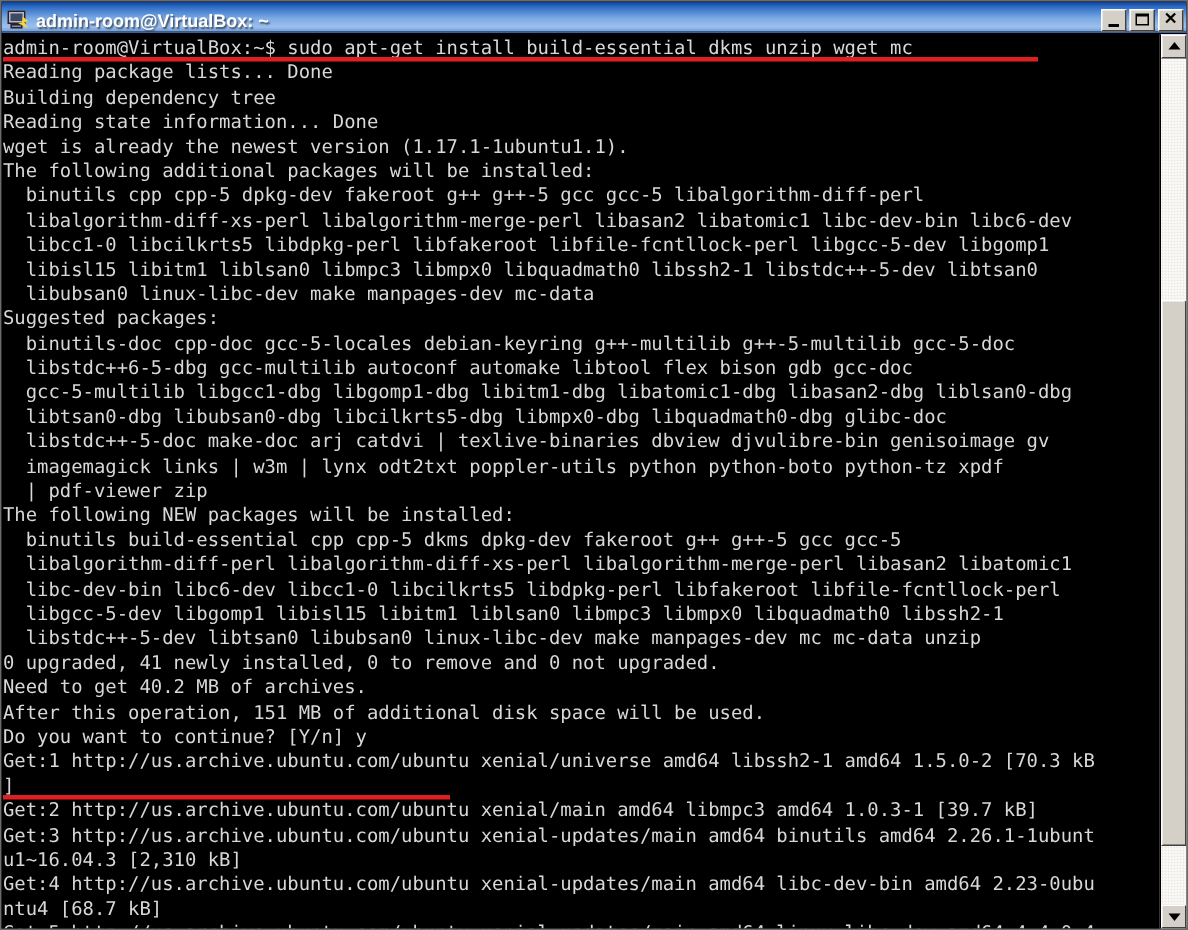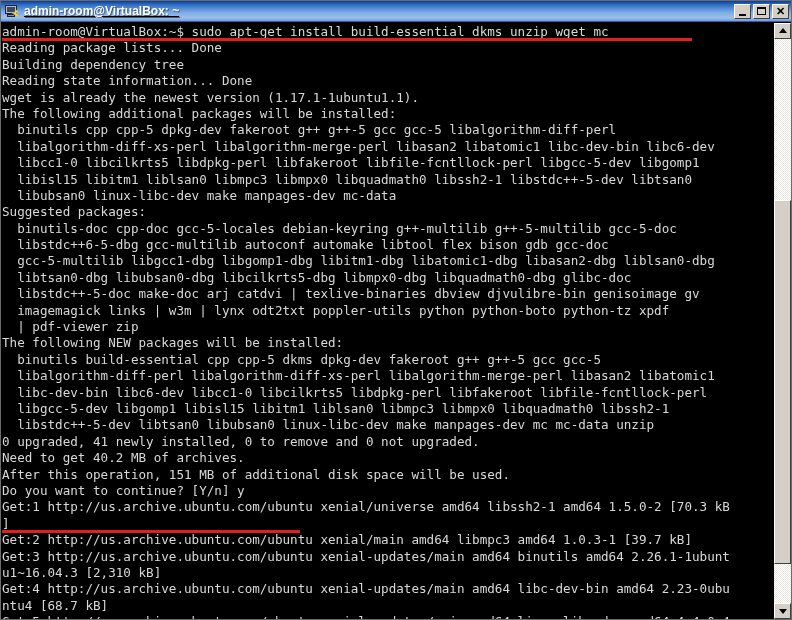--- a/index.html
+++ b/index.html
@@ -20,24 +20,23 @@
     overflow: hidden;
   }
   
   .titlebar {
     position: relative;
     height: 21px;
     box-sizing: border-box;
     background: linear-gradient(to bottom, #0a246a 0%, #1b47a8 45%, #6f9ae0 52%, #a6c4ec 88%, #7aa3db 100%);
     background: linear-gradient(to bottom, #0a3d91 0%, #2e6cc4 18%, #7aa9e3 55%, #9dc0ec 85%, #6f9ad6 100%);
     display: flex;
-    align-items: center;
+    align-items: flex-end;
     padding: 0 2px 0 3px;
     border-bottom: 1px solid #3a5f9c;
-    text-decoration: underline;
   }
   .title-icon {
     width: 16px;
     height: 16px;
     position: relative;
     flex: 0 0 auto;
     margin-right: 4px;
   }
   .title-icon .mon {
     position: absolute;

